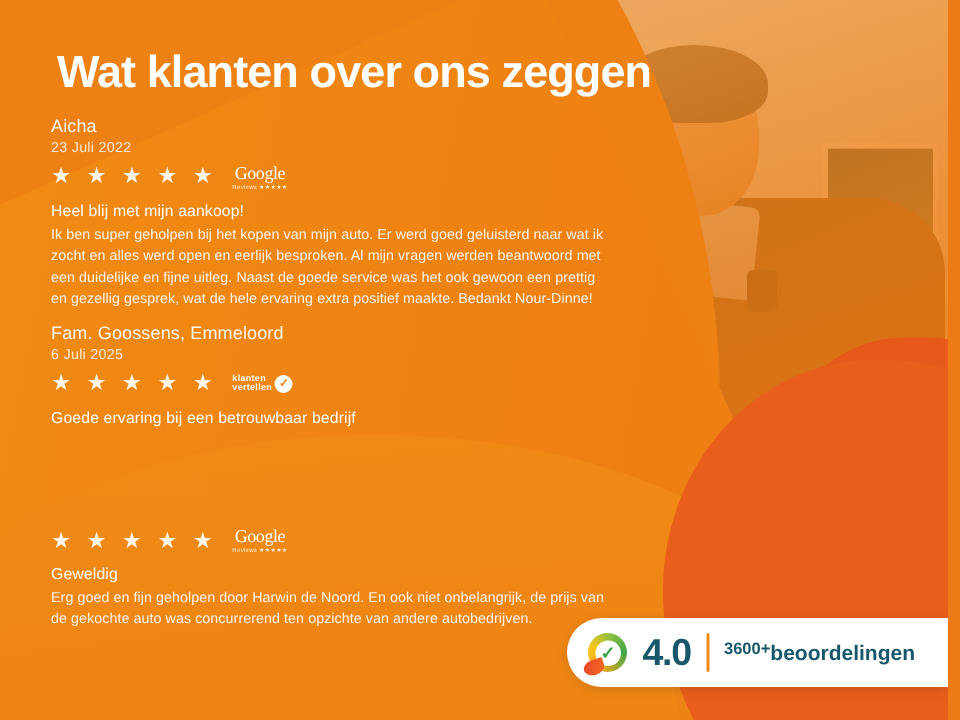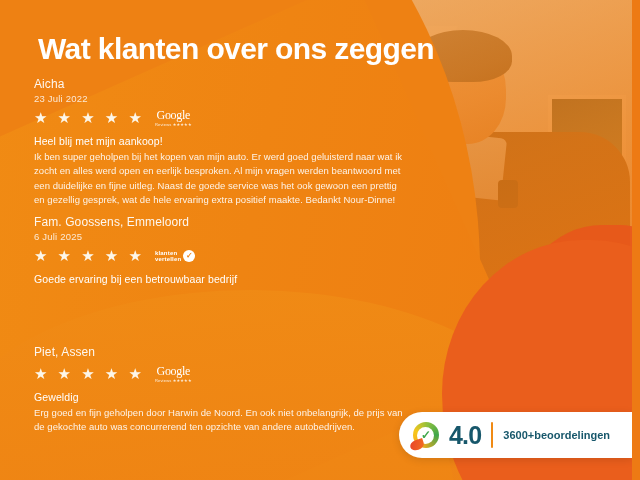--- a/index.html
+++ b/index.html
@@ -281,21 +281,21 @@
   .kiyoh-mark .swoosh {
     position:absolute; left:-3px; bottom:-2px; width:14px; height:10px;
     border-radius:50% 0 50% 50%;
     background:linear-gradient(120deg,#E8412B 0%,#F36F21 100%);
     transform:rotate(-18deg);
   }
   .score { font-size:25px; font-weight:bold; color:#17576B; letter-spacing:-.8px; line-height:1; }
   .divider { width:2px; height:26px; background:#F08A14; border-radius:1px; }
   .rating-text { display:flex; flex-direction:row; line-height:1.18; }
   .rt-count { font-size:11px; font-weight:bold; color:#17576B; }
-  .rt-label { font-size:11px; font-weight:bold; color:#17576B; }
+  .rt-label { font-size:14px; font-weight:bold; color:#17576B; }
 </style>
 </head>
 <body>
 
 <div id="stage">
 
   <div class="bg-base"></div>
   <div class="blob-top"></div>
   <div class="wedge-tl"></div>
   <div class="wedge-tl2"></div>
@@ -353,21 +353,20 @@
             <span class="kv-w1">klanten</span>
             <span class="kv-w2">vertellen</span>
           </div>
           <div class="kv-check">✓</div>
         </div>
       </div>
       <div class="r-title">Goede ervaring bij een betrouwbaar bedrijf</div>
     </div>
 
     <div class="review" id="review-2">
-      <div class="r-name">Piet, Assen</div>
       <div class="r-meta">
         <div class="stars">★ ★ ★ ★ ★</div>
         <div class="google-badge">
           <div class="google-word">Google</div>
           <div class="google-sub">Reviews ★★★★★</div>
         </div>
       </div>
       <div class="r-title">Geweldig</div>
       <div class="r-body">Erg goed en fijn geholpen door Harwin de Noord. En ook niet onbelangrijk, de prijs van de gekochte auto was concurrerend ten opzichte van andere autobedrijven.</div>
     </div>

